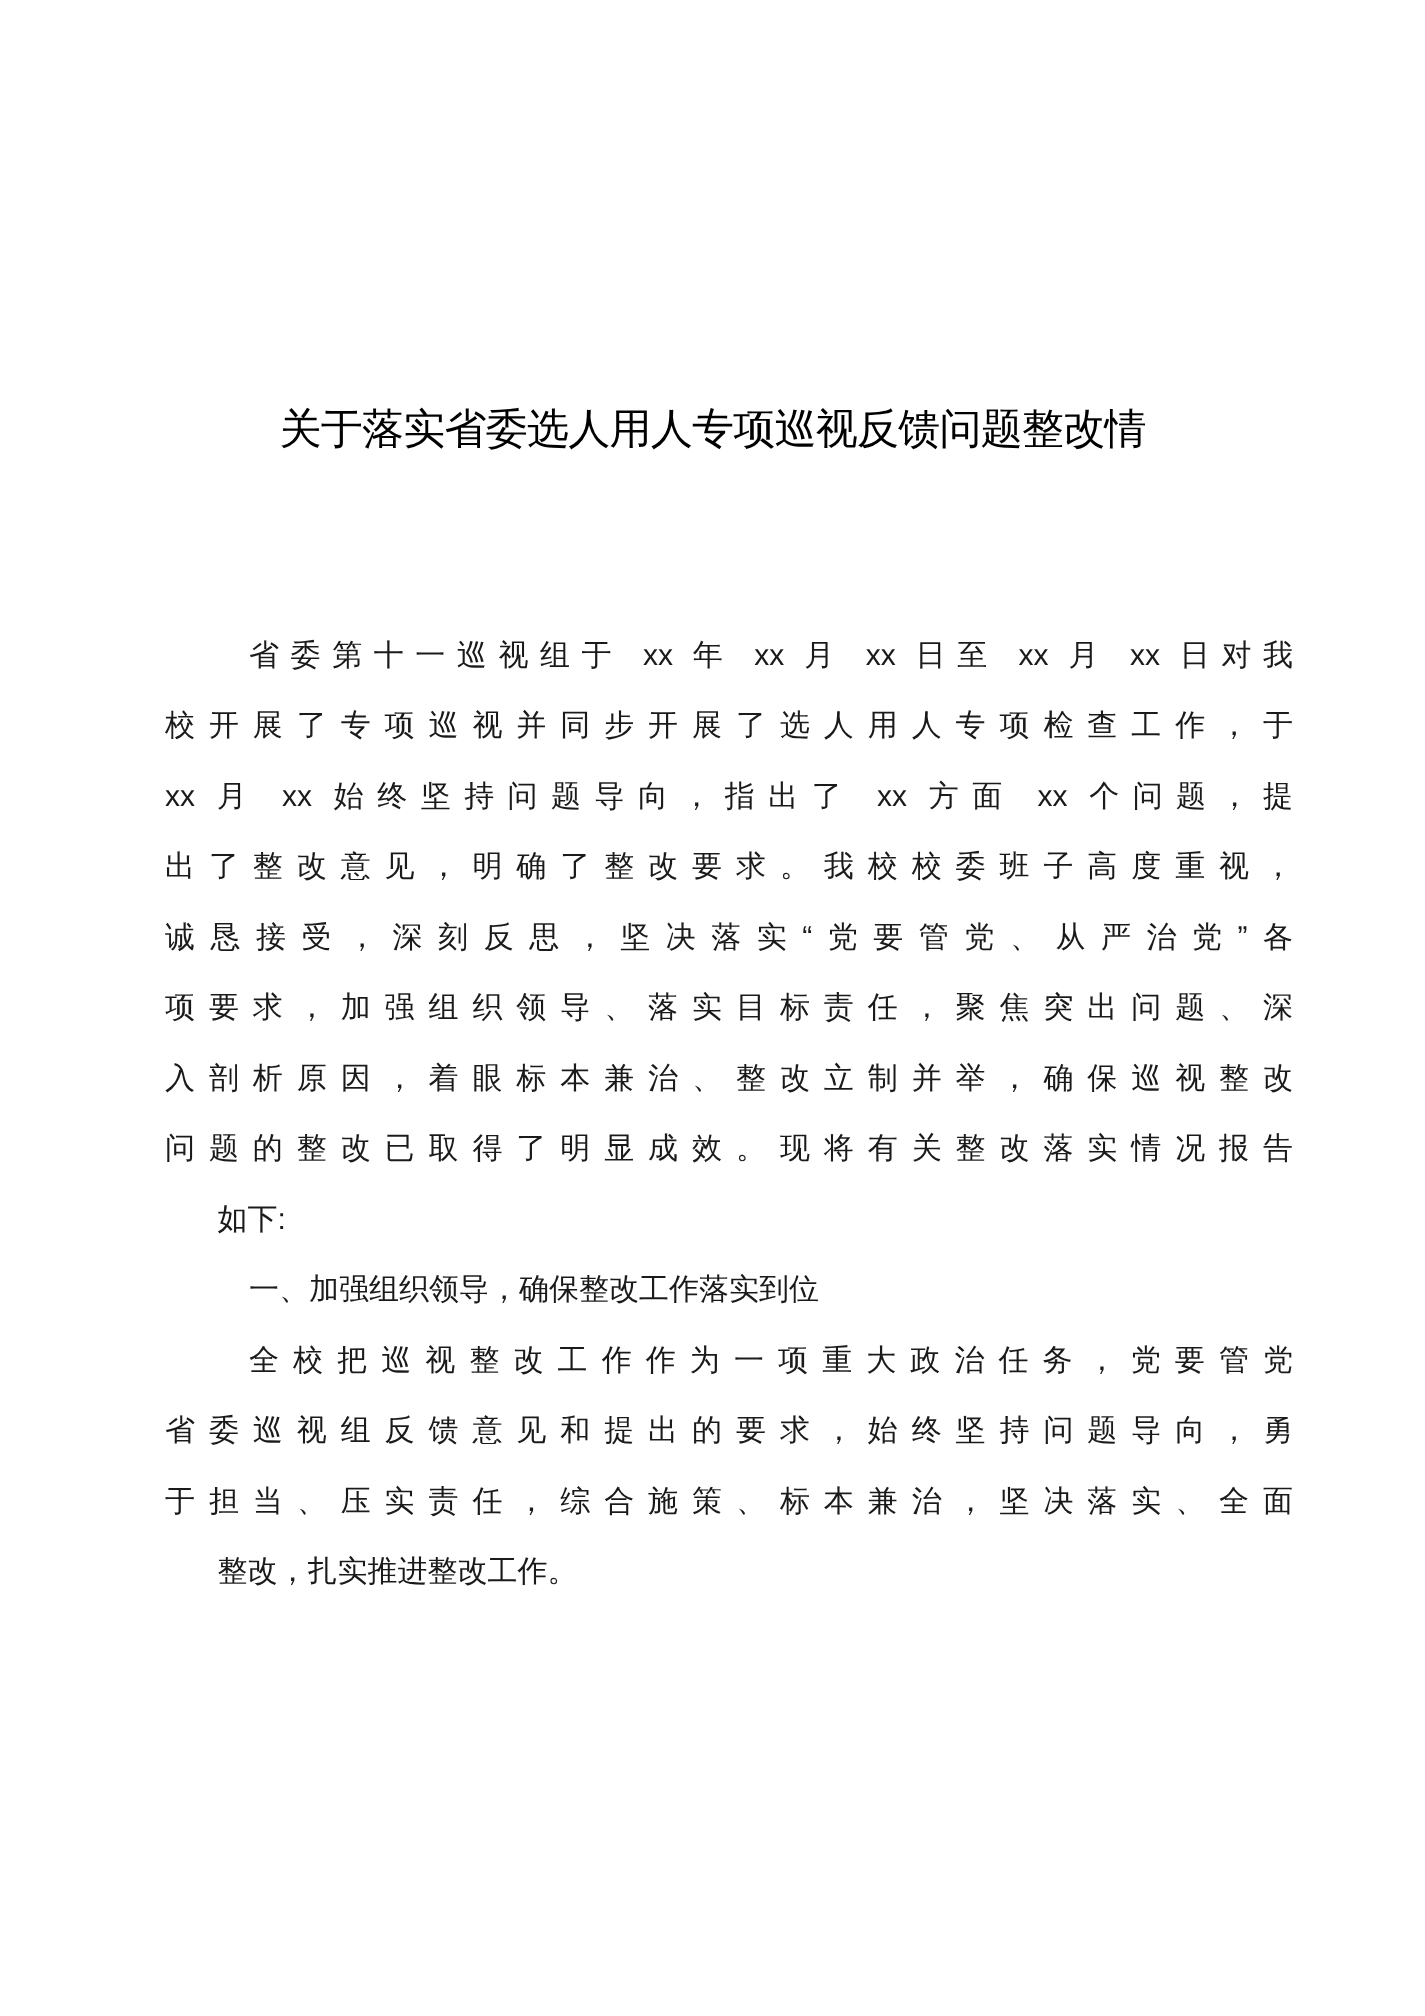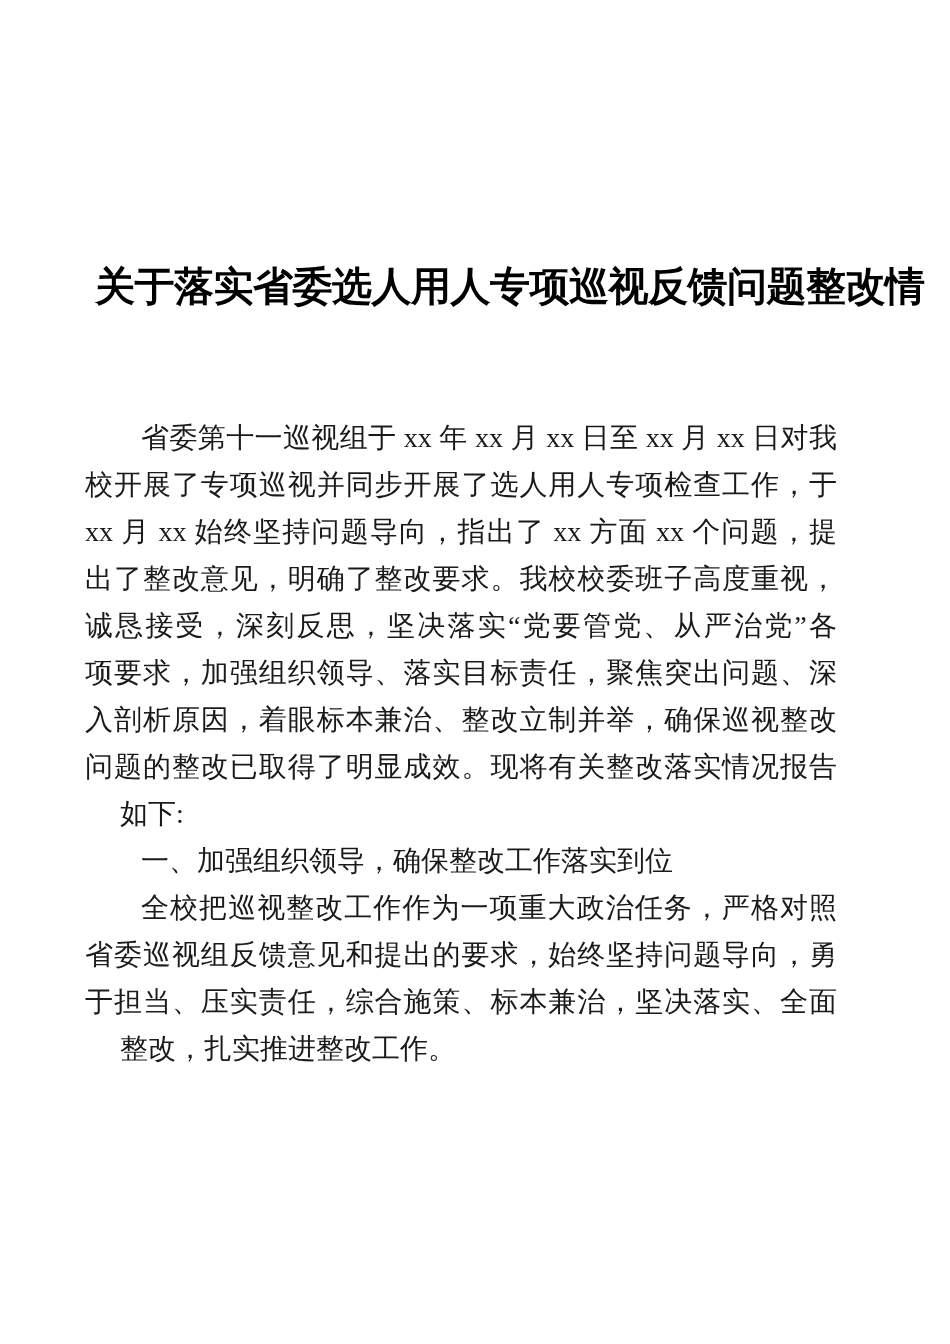--- a/index.html
+++ b/index.html
@@ -22,37 +22,37 @@
       height: 1344px;
       background: #ffffff;
     }
     .title {
       position: absolute;
       left: 95px;
       width: 760px;
       top: 258px;
       text-align: center;
       font-family: "DejaVu Serif", "Liberation Serif", serif;
-      font-weight: bold;
-      font-size: 40px;
+      font-weight: normal;
+      font-size: 28px;
       line-height: 56px;
       letter-spacing: -0.5px;
       color: #000000;
     }
     .title .tline {
       display: block;
       white-space: nowrap;
     }
     .body {
       position: absolute;
-      left: 85px;
+      left: 110px;
       width: 752px;
       top: 414px;
-      font-family: Liberation Serif, serif;
-      font-size: 28px;
+      font-family: Liberation Sans, sans-serif;
+      font-size: 20px;
       line-height: 47px;
       color: #1a1a1a;
     }
     .line {
       display: block;
       white-space: nowrap;
       height: 47px;
       text-align: justify;
       text-align-last: justify;
     }
@@ -93,20 +93,20 @@
       <span class="line">入剖析原因，着眼标本兼治、整改立制并举，确保巡视整改</span>
       <span class="line">问题的整改已取得了明显成效。现将有关整改落实情况报告</span>
       <span class="line last">如下:</span>
     </div>
 
     <div>
       <span class="heading1">一、加强组织领导，确保整改工作落实到位</span>
     </div>
 
     <div>
-      <span class="line indent">全校把巡视整改工作作为一项重大政治任务，严格对照</span>
+      <span class="line indent">全校把巡视整改工作作为一项重大政治任务，党要管党</span>
       <span class="line">省委巡视组反馈意见和提出的要求，始终坚持问题导向，勇</span>
       <span class="line">于担当、压实责任，综合施策、标本兼治，坚决落实、全面</span>
       <span class="line last">整改，扎实推进整改工作。</span>
     </div>
 
   </div>
 </div>
 
 </body></html>

